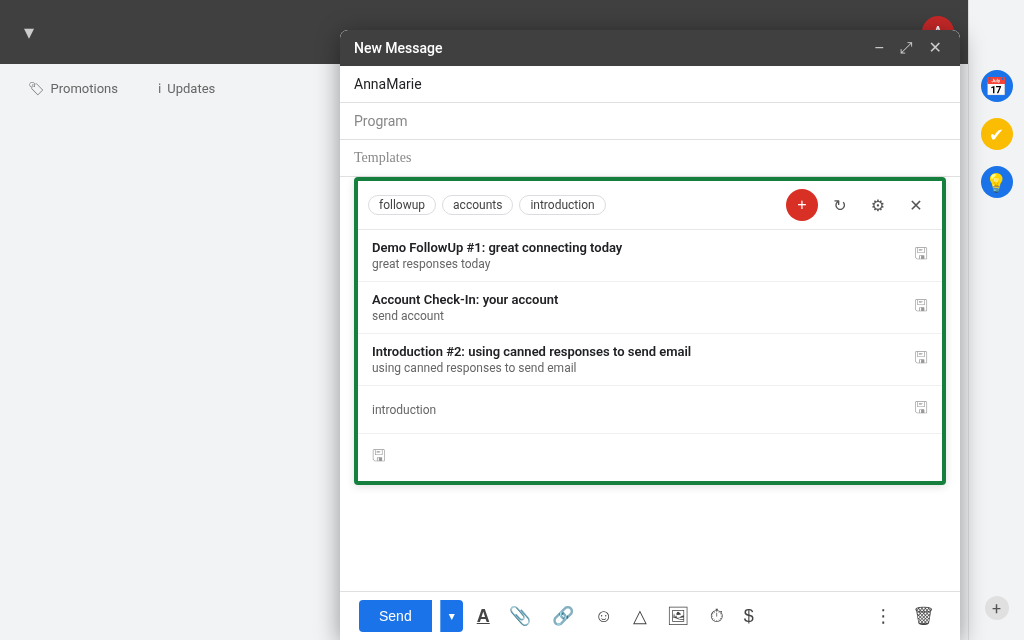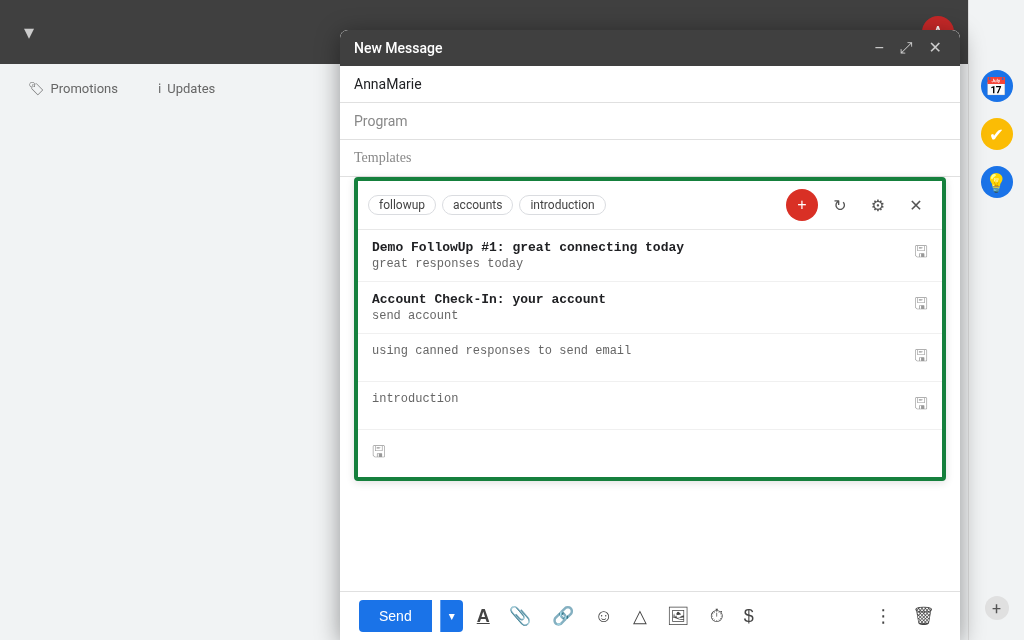--- a/index.html
+++ b/index.html
@@ -229,24 +229,24 @@
       background: transparent;
       color: #555;
     }
 
     .templates-list {
       overflow-y: auto;
     }
 
     .template-item {
       display: flex;
+      align-items: center;
       padding: 10px 14px;
       border-bottom: 1px solid #f0f0f0;
       cursor: pointer;
-      font-family: Liberation Mono, monospace;
     }
 
     .template-item:last-child {
       border-bottom: none;
     }
 
     .template-item-content {
       flex: 1;
     }
 
@@ -429,20 +429,21 @@
       <div class="template-item">
         <div class="template-item-content">
           <div class="template-title">Account Check-In: your account</div>
           <div class="template-subtitle">send account</div>
         </div>
         <span class="template-edit-icon">🖫</span>
       </div>
 
       <div class="template-item">
         <div class="template-item-content">
+          <div class="template-title">Introduction #2: using canned responses to send email</div>
           <div class="template-subtitle">using canned responses to send email</div>
         </div>
         <span class="template-edit-icon">🖫</span>
       </div>
 
       <div class="template-item">
         <div class="template-item-content">
           <div class="template-subtitle">introduction</div>
         </div>
         <span class="template-edit-icon">🖫</span>

